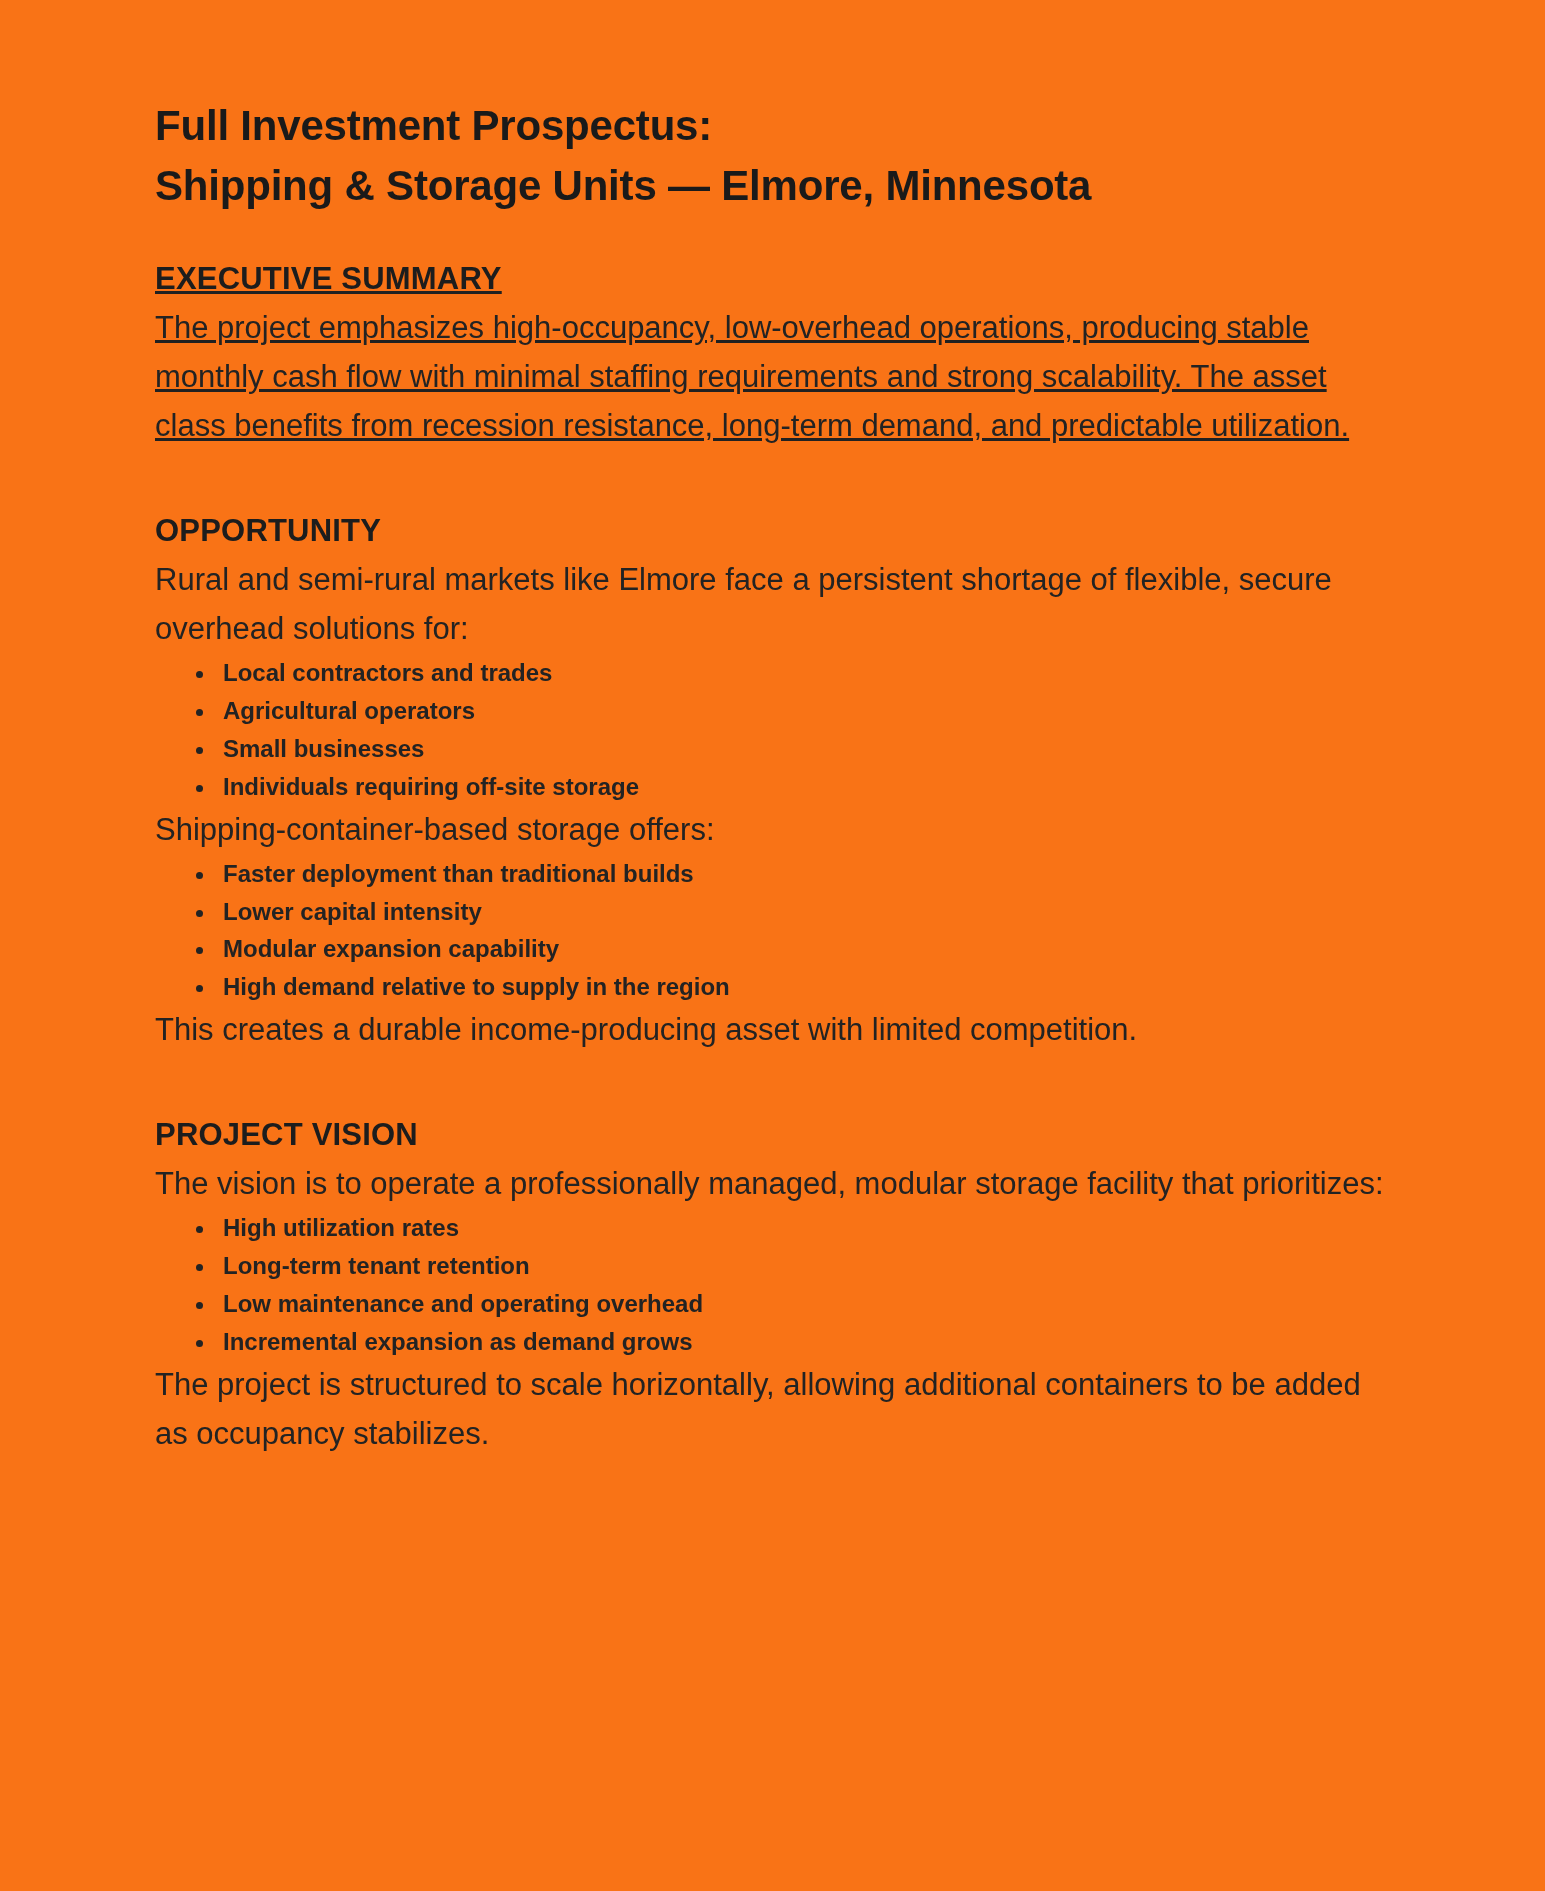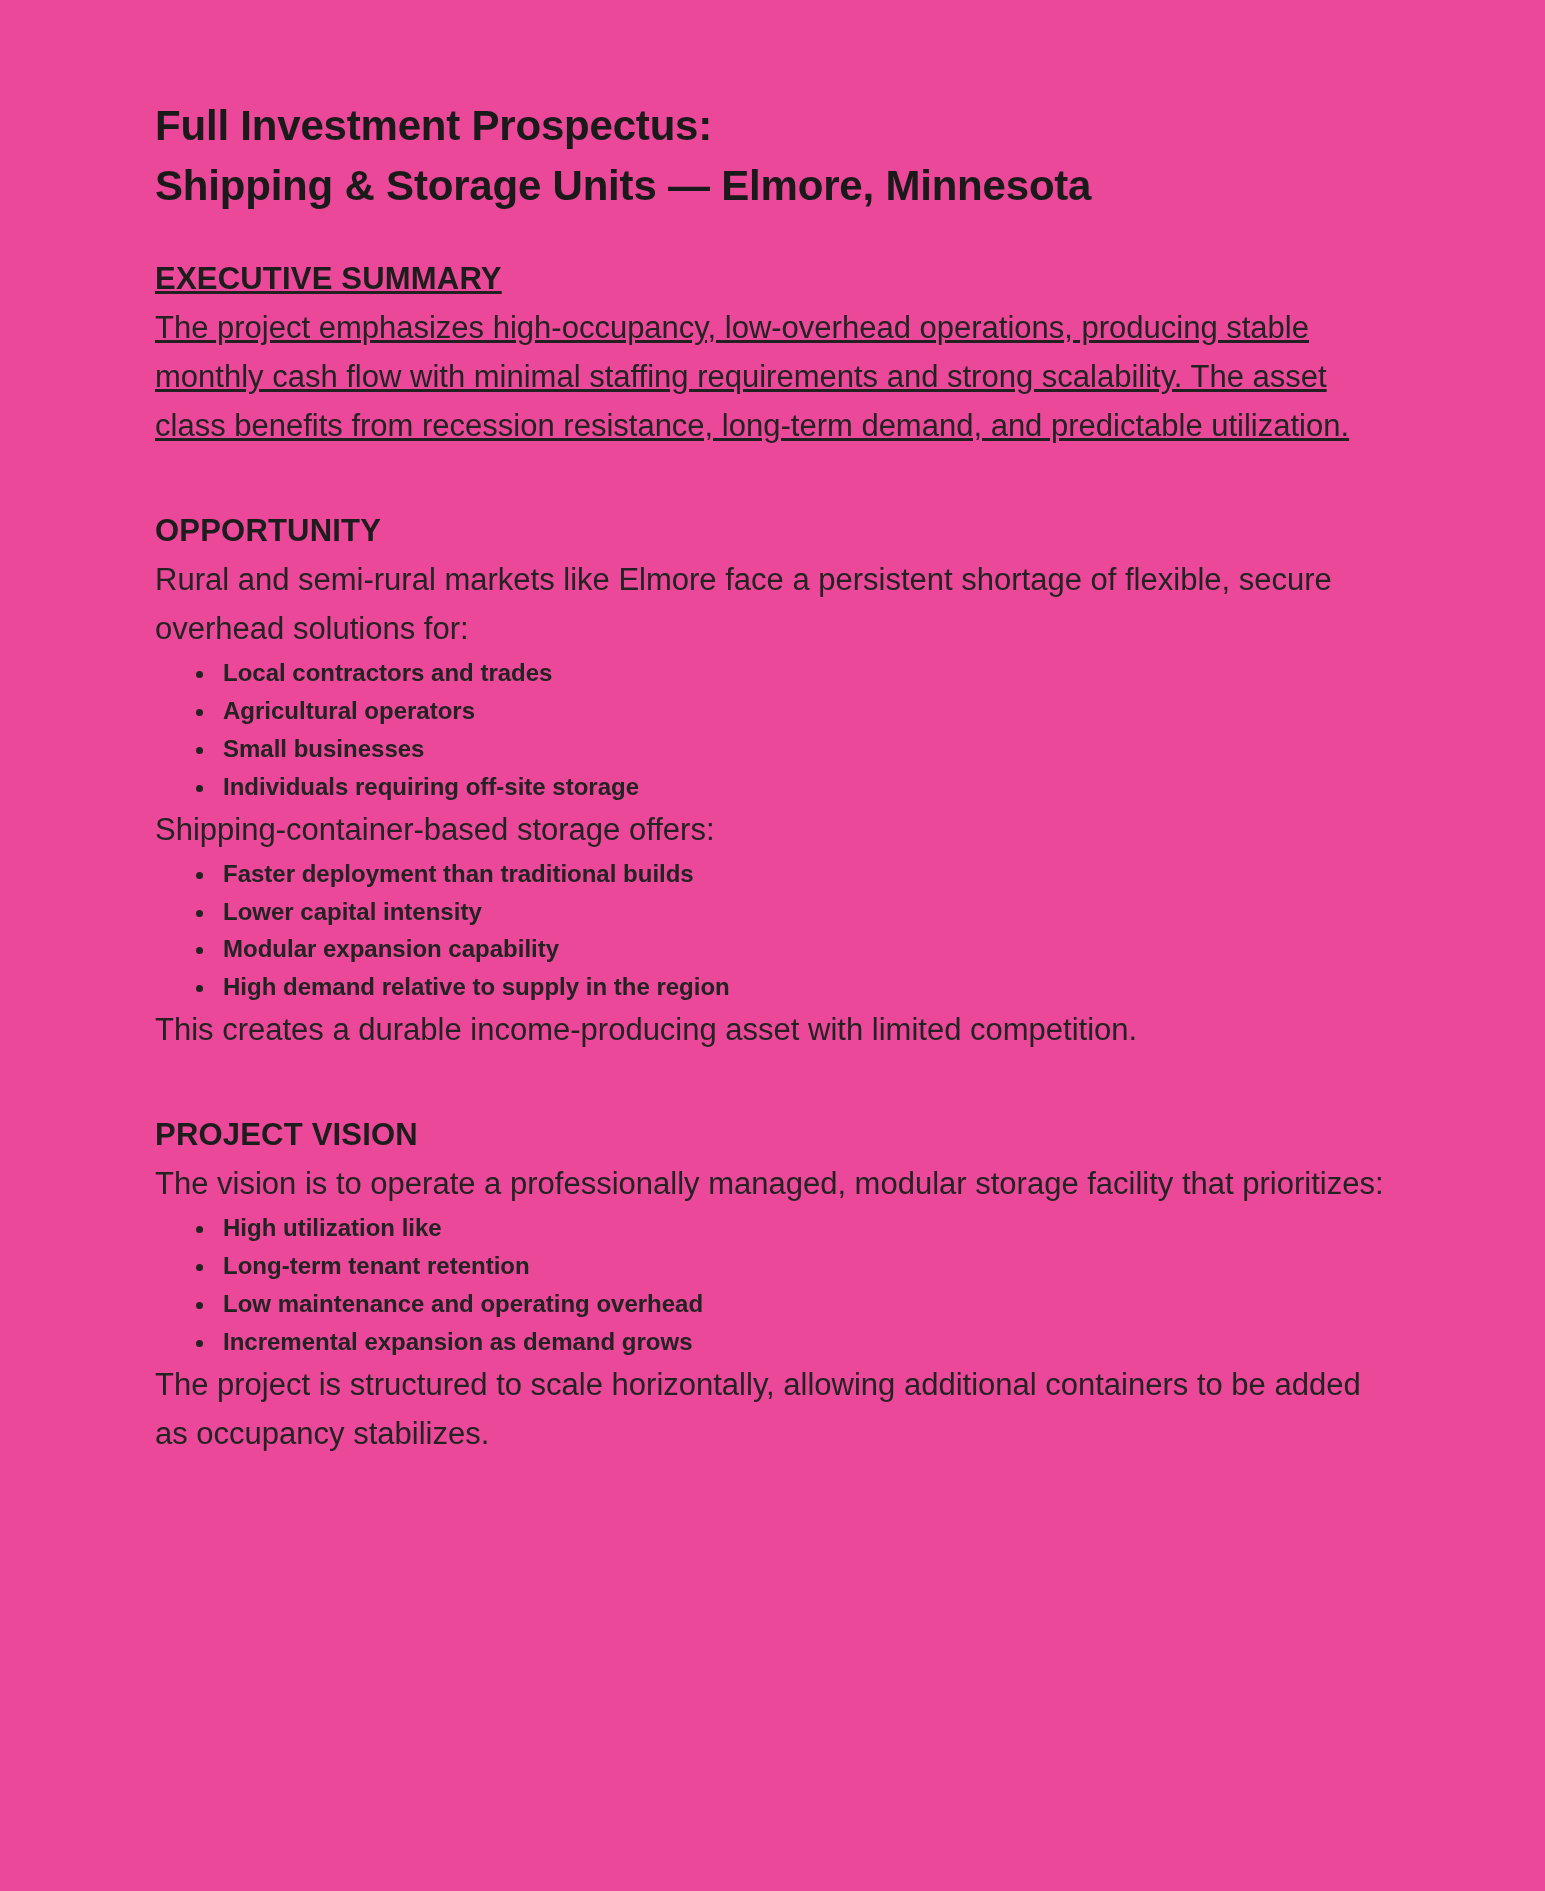--- a/index.html
+++ b/index.html
@@ -4,21 +4,21 @@
 <style>
   html, body {
     margin: 0;
     padding: 0;
     background: #ffffff;
   }
   .page {
     width: 1545px;
     min-height: 1891px;
     box-sizing: border-box;
-    background: #ec4899;
+    background: #f97316;
     padding: 96px 155px 80px 155px;
     font-family: "Liberation Sans", "DejaVu Sans", sans-serif;
     color: #212121;
   }
   .doc-title {
     font-size: 42px;
     font-weight: 700;
     line-height: 1.42;
     color: #1a1a1a;
     margin: 0 0 40px 0;
@@ -90,21 +90,21 @@
           <li>Lower capital intensity</li>
           <li>Modular expansion capability</li>
           <li>High demand relative to supply in the region</li>
         </ul>
         <p class="para">This creates a durable income-producing asset with limited competition.</p>
       </section>
       <section class="doc-section">
         <h2 class="sec-heading">PROJECT VISION</h2>
         <p class="para">The vision is to operate a professionally managed, modular storage facility that prioritizes:</p>
         <ul class="bullets">
-          <li>High utilization like</li>
+          <li>High utilization rates</li>
           <li>Long-term tenant retention</li>
           <li>Low maintenance and operating overhead</li>
           <li>Incremental expansion as demand grows</li>
         </ul>
         <p class="para">The project is structured to scale horizontally, allowing additional containers to be added as occupancy stabilizes.</p>
       </section>
     </div>
 </div>
 
 </body></html>

